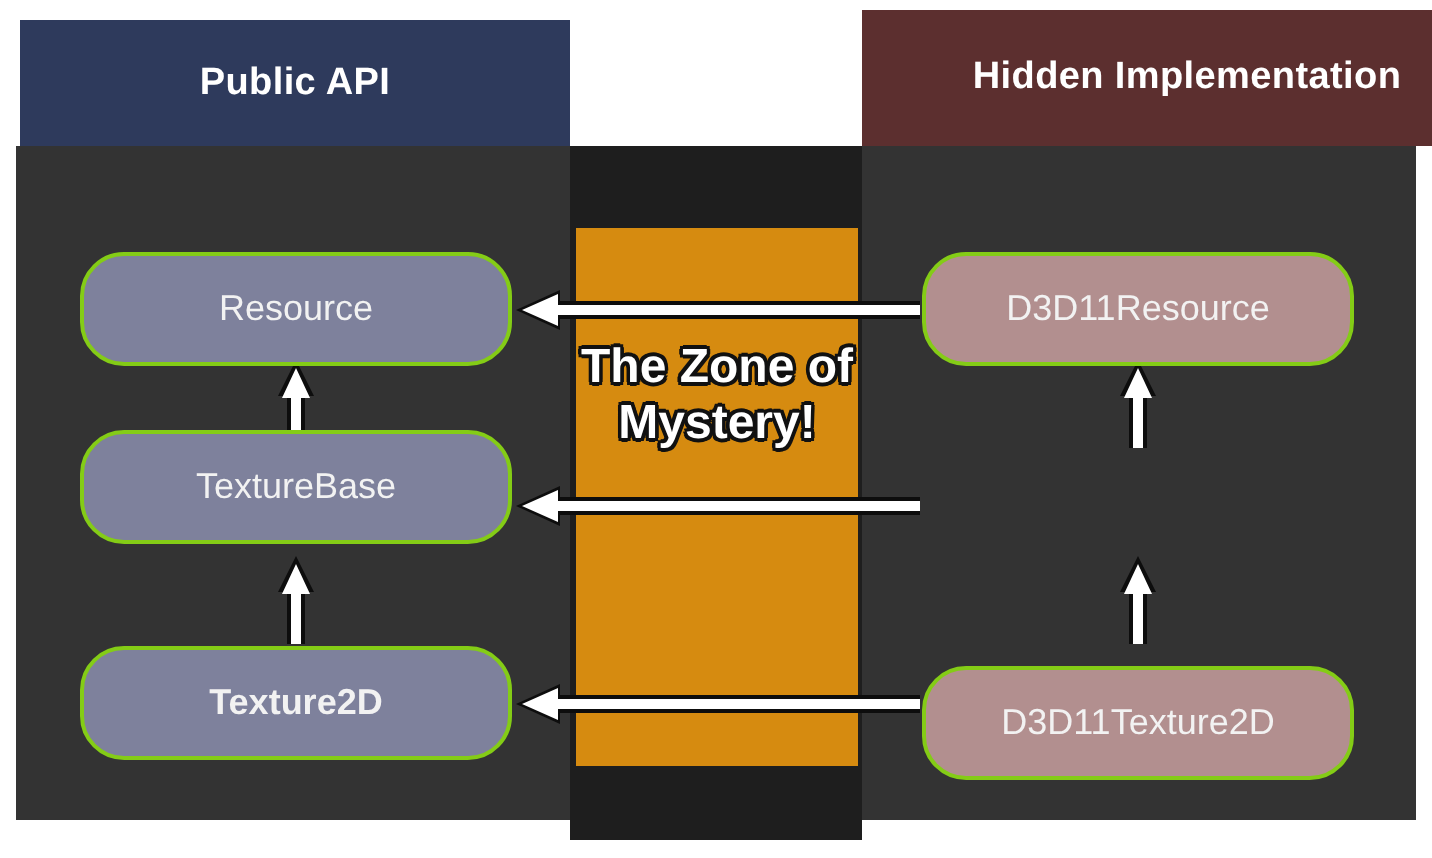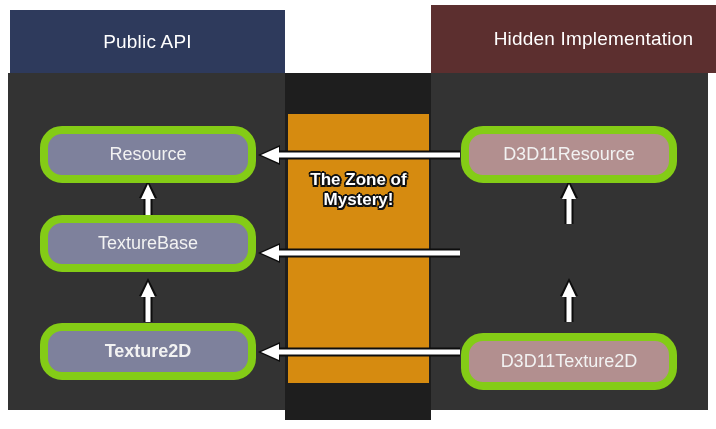--- a/index.html
+++ b/index.html
@@ -34,21 +34,21 @@
   }
 
   
   .header {
     position: absolute;
     display: flex;
     align-items: center;
     justify-content: center;
     color: #ffffff;
     font-size: 19px;
-    font-weight: normal;
+    font-weight: bold;
     letter-spacing: 0.2px;
   }
   #header-public {
     left: 10px; top: 10px; width: 275px; height: 63px;
     background: #2e3a5c;
   }
   #header-hidden {
     left: 431px; top: 5px; width: 325px; height: 68px;
     background: #5c2f2f;
   }
@@ -57,39 +57,39 @@
   #mystery-band {
     position: absolute;
     left: 288px; top: 114px; width: 141px; height: 269px;
     background: #d68b10;
   }
   #mystery-label {
     position: absolute;
     left: 288px; top: 170px; width: 141px;
     text-align: center;
     color: #ffffff;
-    font-size: 17px;
+    font-size: 24px;
     font-weight: bold;
     line-height: 1.16;
     text-shadow:
       -1.5px -1.5px 0 #111, 1.5px -1.5px 0 #111,
       -1.5px  1.5px 0 #111, 1.5px  1.5px 0 #111,
        0    -1.8px 0 #111,  0     1.8px 0 #111,
       -1.8px  0    0 #111,  1.8px  0    0 #111;
     white-space: pre-line;
   }
 
   
   .node {
     position: absolute;
     box-sizing: border-box;
     display: flex;
     align-items: center;
     justify-content: center;
-    border: 8px solid #84cc16;
+    border: 2px solid #84cc16;
     border-radius: 22px;
     color: #f2f2f2;
     font-size: 18px;
     height: 57px;
   }
   .node.left  { background: #7e819c; left: 40px;  width: 216px; }
   .node.right { background: #b28f8f; left: 461px; width: 216px; }
 
   #node-resource         { top: 126px; }
   #node-texturebase      { top: 215px; }

